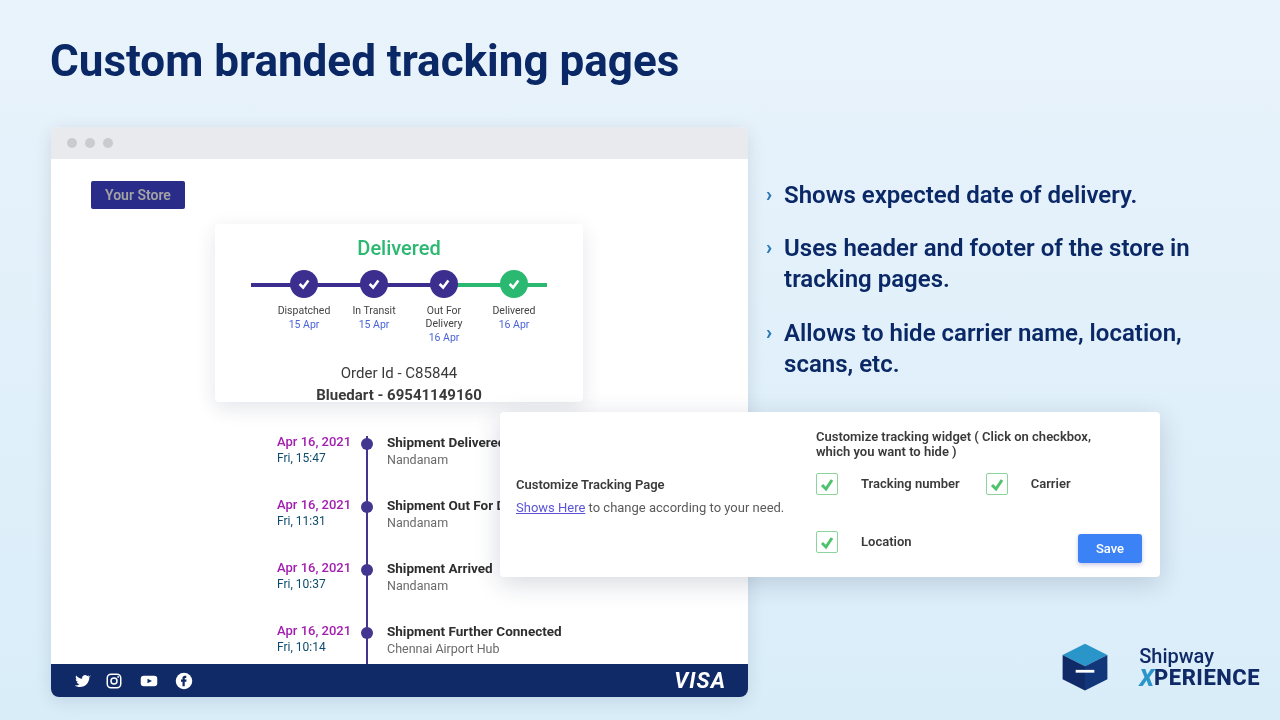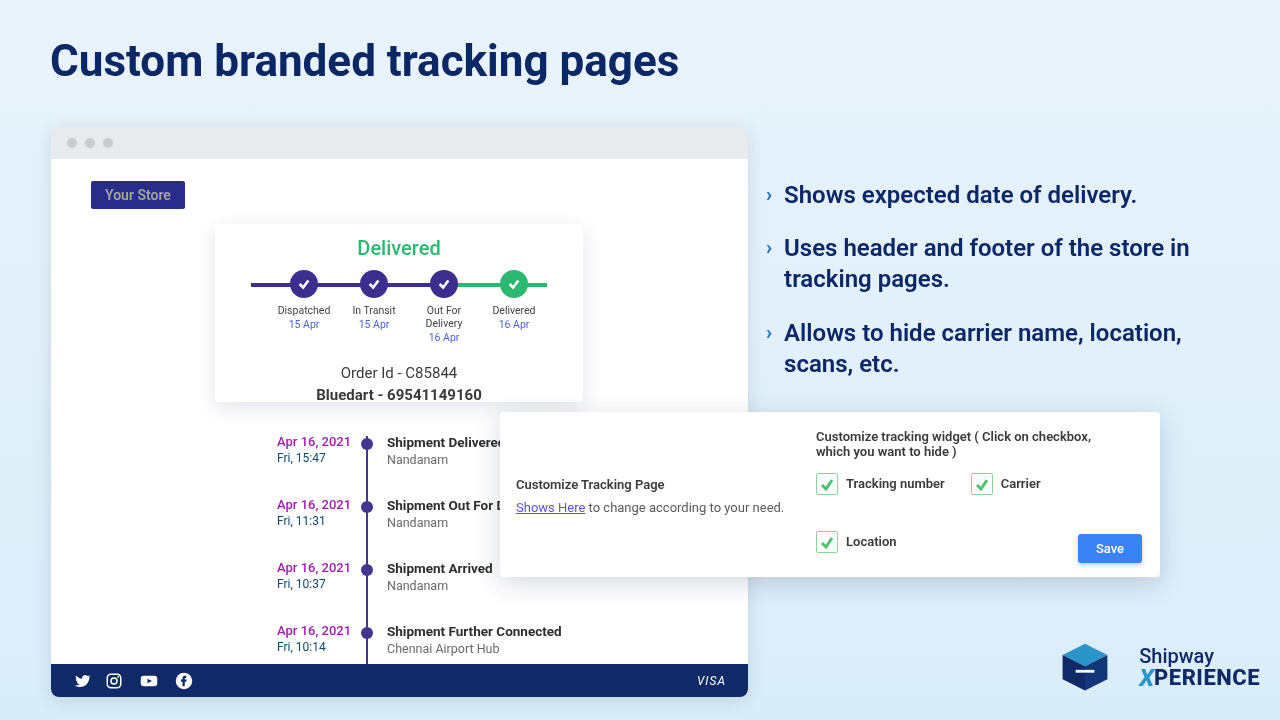--- a/index.html
+++ b/index.html
@@ -105,42 +105,42 @@
 
   
   .footer {
     position: absolute; left: 0; right: 0; bottom: 0; height: 33px;
     background: #0f2a66;
     display: flex; align-items: center; justify-content: space-between;
     padding: 0 22px; color: #fff;
   }
   .socials { display: flex; gap: 14px; align-items: center; }
   .soc-ico { width: 18px; height: 18px; fill: #fff; }
-  .visa { font-style: italic; font-weight: 400; letter-spacing: 1px; font-size: 12px; text-align: right; }
+  .visa { font-style: italic; font-weight: 700; letter-spacing: 1px; font-size: 22px; text-align: right; }
 
   
   .settings-panel {
     position: absolute; left: 500px; top: 412px;
     width: 660px; height: 165px;
     background: #fff;
     border-radius: 4px;
     box-shadow: 0 6px 26px rgba(30,40,80,.18);
     display: flex;
     padding: 14px 18px 12px 16px;
     align-items: center;
   }
   .sp-left { width: 300px; }
   .sp-right { flex: 1; position: relative; }
   .sp-h { font-size: 13px; font-weight: 600; color: #3a3a3a; margin-bottom: 8px; }
   .sp-hr { font-size: 13px; font-weight: 600; color: #3a3a3a; margin-bottom: 14px; max-width: 300px; }
   .sp-link { font-size: 13px; color: #5a5a5a; }
   .sp-link a { color: #5b55d6; text-decoration: underline; cursor: pointer; }
 
   .chk-row { display: flex; gap: 26px; flex-wrap: wrap; }
-  .chk { display: flex; align-items: center; gap: 8px; margin-bottom: 10px; }
+  .chk { display: flex; align-items: center; gap: 23px; margin-bottom: 10px; }
   .chk-box {
     width: 22px; height: 22px; border: 1px solid #bdbdbd; border-radius: 2px;
     display: flex; align-items: center; justify-content: center;
     background: #f3f3f3;
   }
   .chk-box.on { background: #fff; border-color: #8bd49d; }
   .chk-box.on svg { stroke: #4ec26d; }
   .chk-box svg { width: 16px; height: 16px; stroke-width: 3; fill: none; }
   .chk-label { font-size: 13px; font-weight: 600; color: #3a3a3a; }
   .chk-row2 { display: flex; gap: 26px; margin-top: 4px; max-width: 280px; flex-wrap: wrap; }

